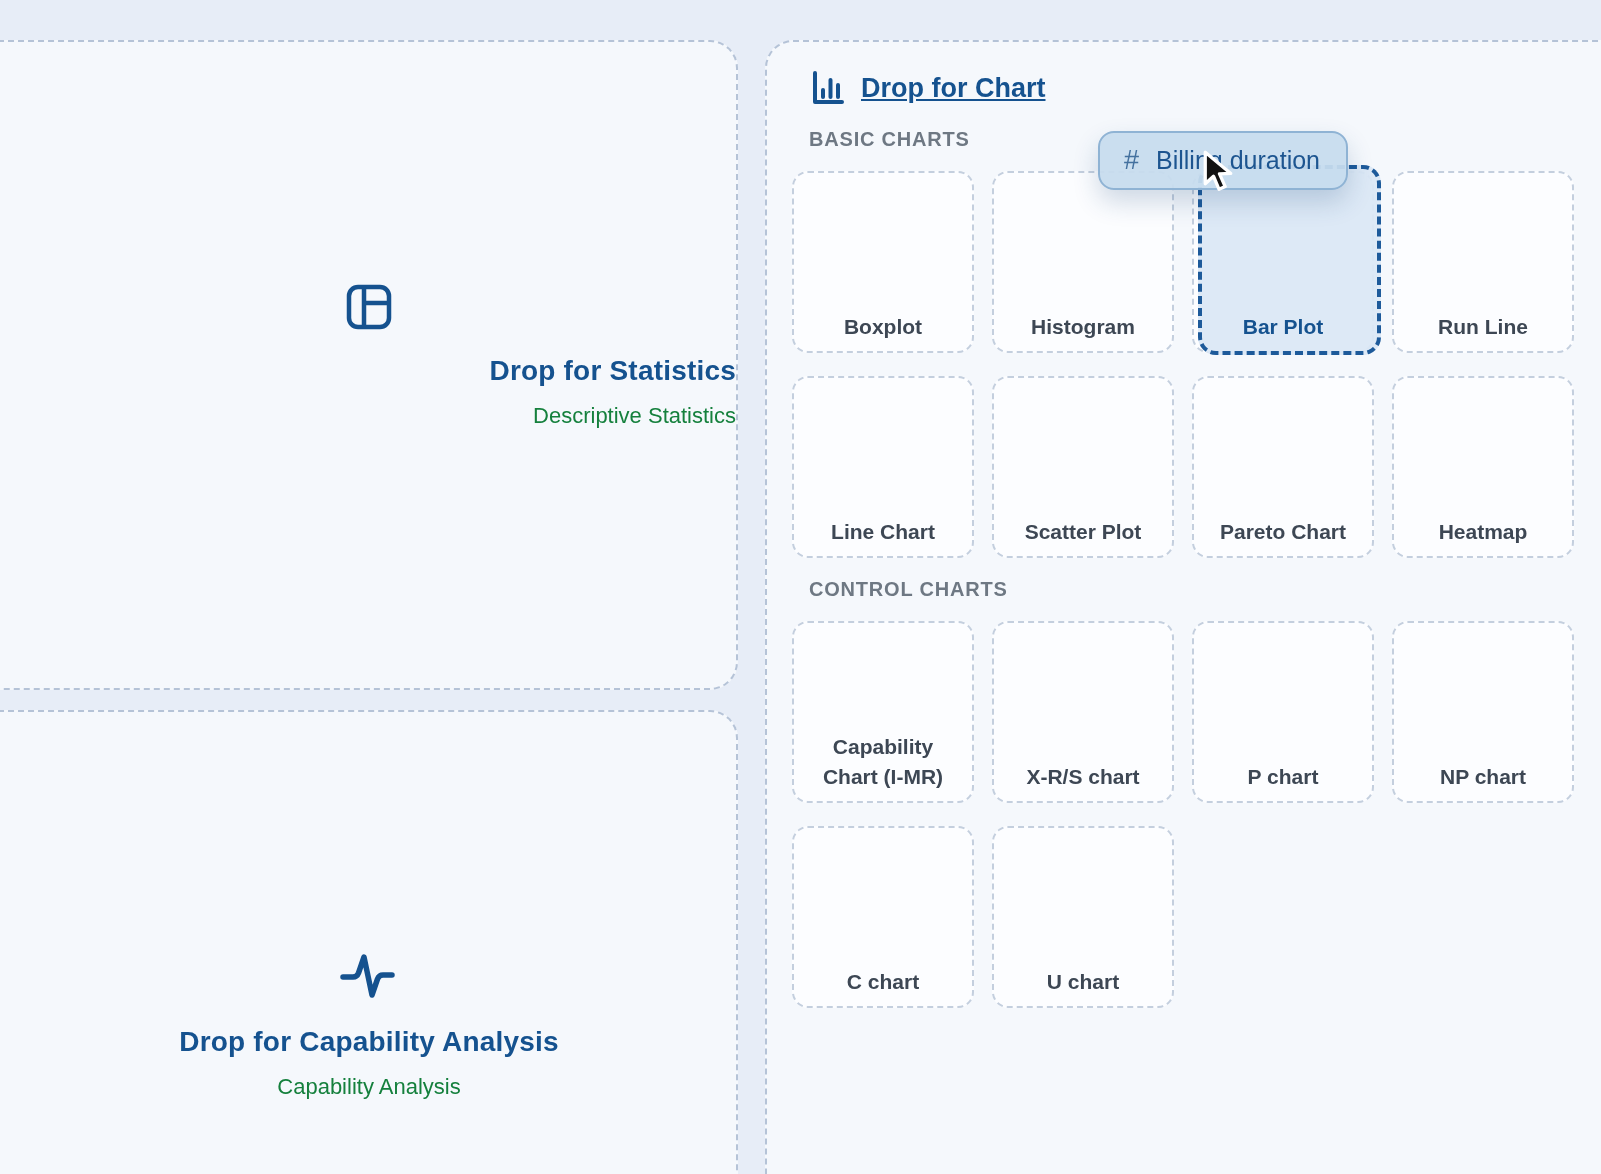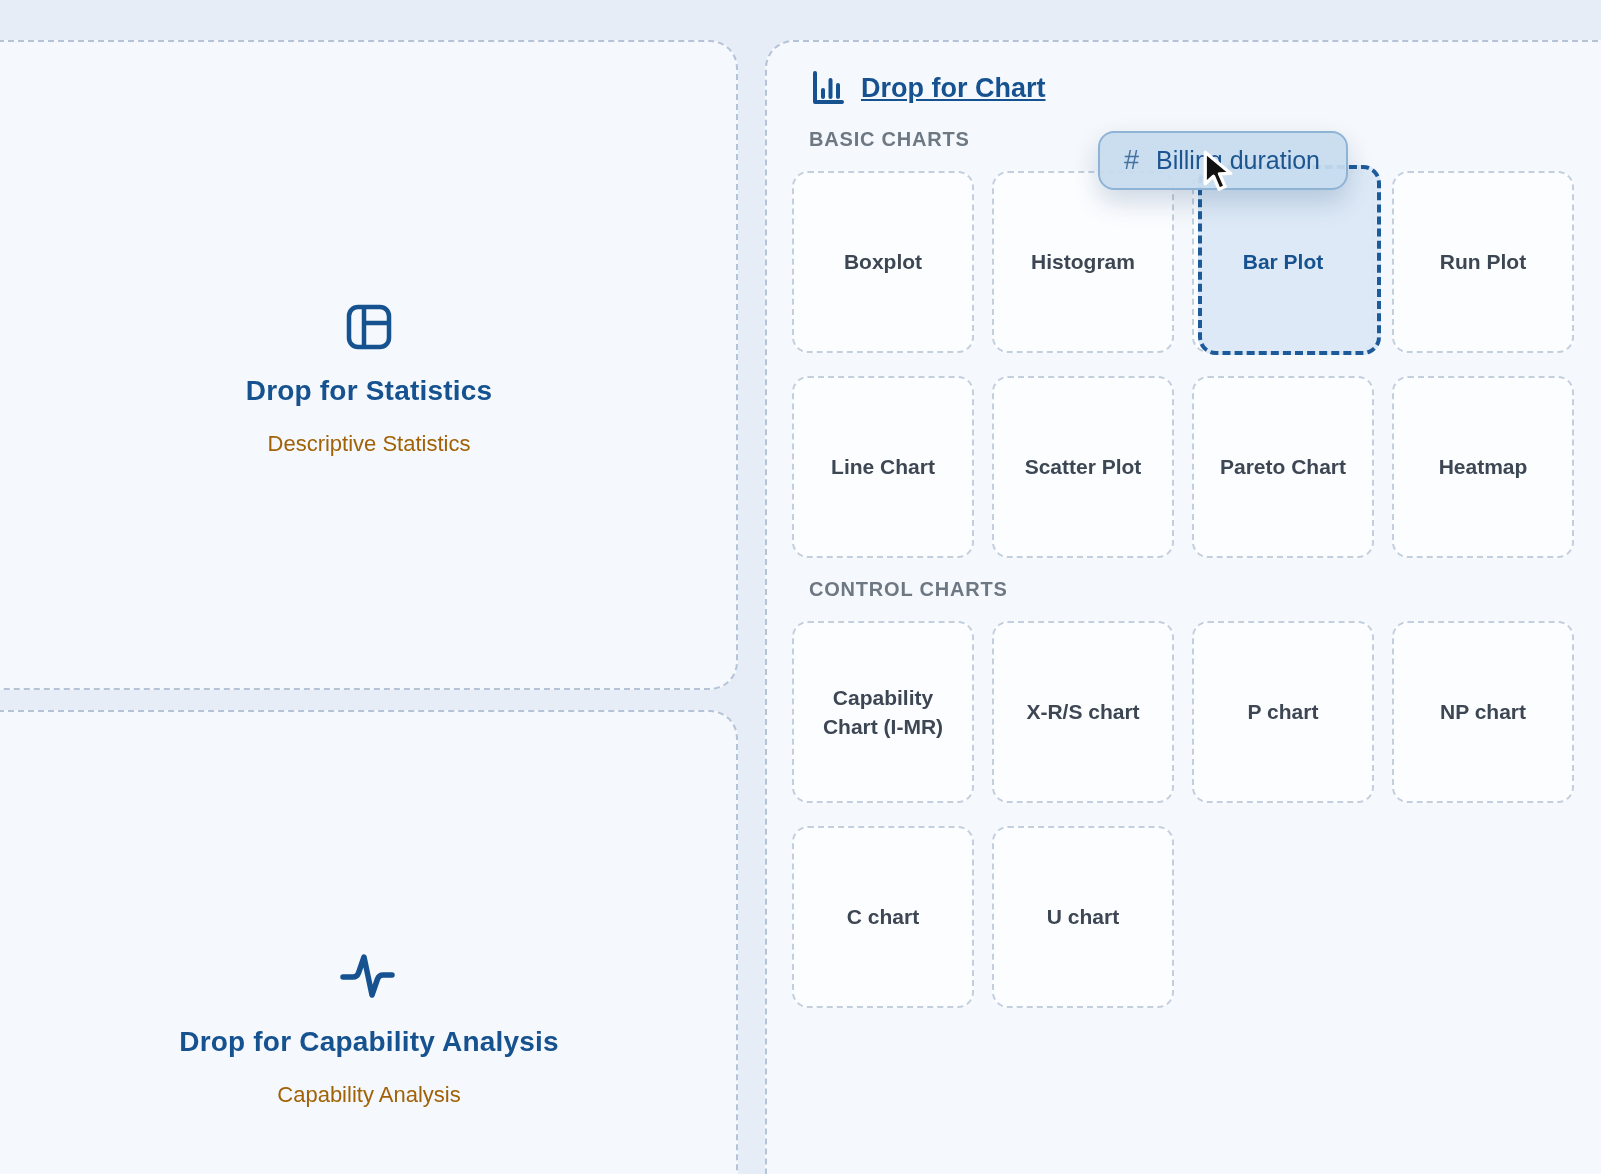--- a/index.html
+++ b/index.html
@@ -17,28 +17,28 @@
     border:2px dashed #b5c3d7;
     border-radius:28px;
   }
   #panel-statistics { left:-70px; top:40px;  width:808px; height:650px; }
   #panel-capability { left:-70px; top:710px; width:808px; height:560px; }
   #panel-chart      { left:765px; top:40px;  width:920px; height:1190px; padding:26px 0 0 25px; }
 
   .drop-center {
     position:absolute; left:70px; right:0; text-align:center;
   }
-  #panel-statistics .drop-center { top:261px; }
+  #panel-statistics .drop-center { top:241px;text-align:right; }
   #panel-capability .drop-center { top:238px; }
   .drop-icon { display:block; margin:0 auto 24px auto; }
   .drop-title {
     font-size:28px; font-weight:bold; color:#15528f; letter-spacing:0.2px;
   }
   .drop-subtitle {
-    margin-top:24px; font-size:22px; color:#a16207;
+    margin-top:16px; font-size:22px; color:#15803d;
   }
 
   .chart-header { display:flex; align-items:center; gap:16px; margin-left:17px; height:40px; }
   .chart-header .title { font-size:27px; font-weight:bold; color:#15528f;text-decoration:underline; }
 
   .section-label {
     margin:20px 0 0 17px;
     font-size:20px; font-weight:bold; letter-spacing:0.8px; color:#6e7883;
   }
 
@@ -47,21 +47,21 @@
     display:grid;
     grid-template-columns:repeat(4, 182px);
     grid-auto-rows:182px;
     gap:23px 18px;
   }
   .tile {
     position:relative;
     background:#fcfdff;
     border:2px dashed #c4cfde;
     border-radius:16px;
-    display:flex; align-items:center; justify-content:center;
+    display:flex; align-items:flex-end; justify-content:center;
     text-align:center;
     padding:10px;
   }
   .tile-label {
     font-size:21px; font-weight:bold; color:#3d4754; line-height:1.4;
   }
   .tile.active { z-index:2; }
   .tile.active::after {
     content:"";
     position:absolute; left:4px; right:-9px; top:-8px; bottom:-4px;
@@ -128,21 +128,21 @@
     <div class="tile">
       <span class="tile-label">Boxplot</span>
     </div>
     <div class="tile">
       <span class="tile-label">Histogram</span>
     </div>
     <div class="tile active">
       <span class="tile-label">Bar Plot</span>
     </div>
     <div class="tile">
-      <span class="tile-label">Run Plot</span>
+      <span class="tile-label">Run Line</span>
     </div>
     <div class="tile">
       <span class="tile-label">Line Chart</span>
     </div>
     <div class="tile">
       <span class="tile-label">Scatter Plot</span>
     </div>
     <div class="tile">
       <span class="tile-label">Pareto Chart</span>
     </div>

